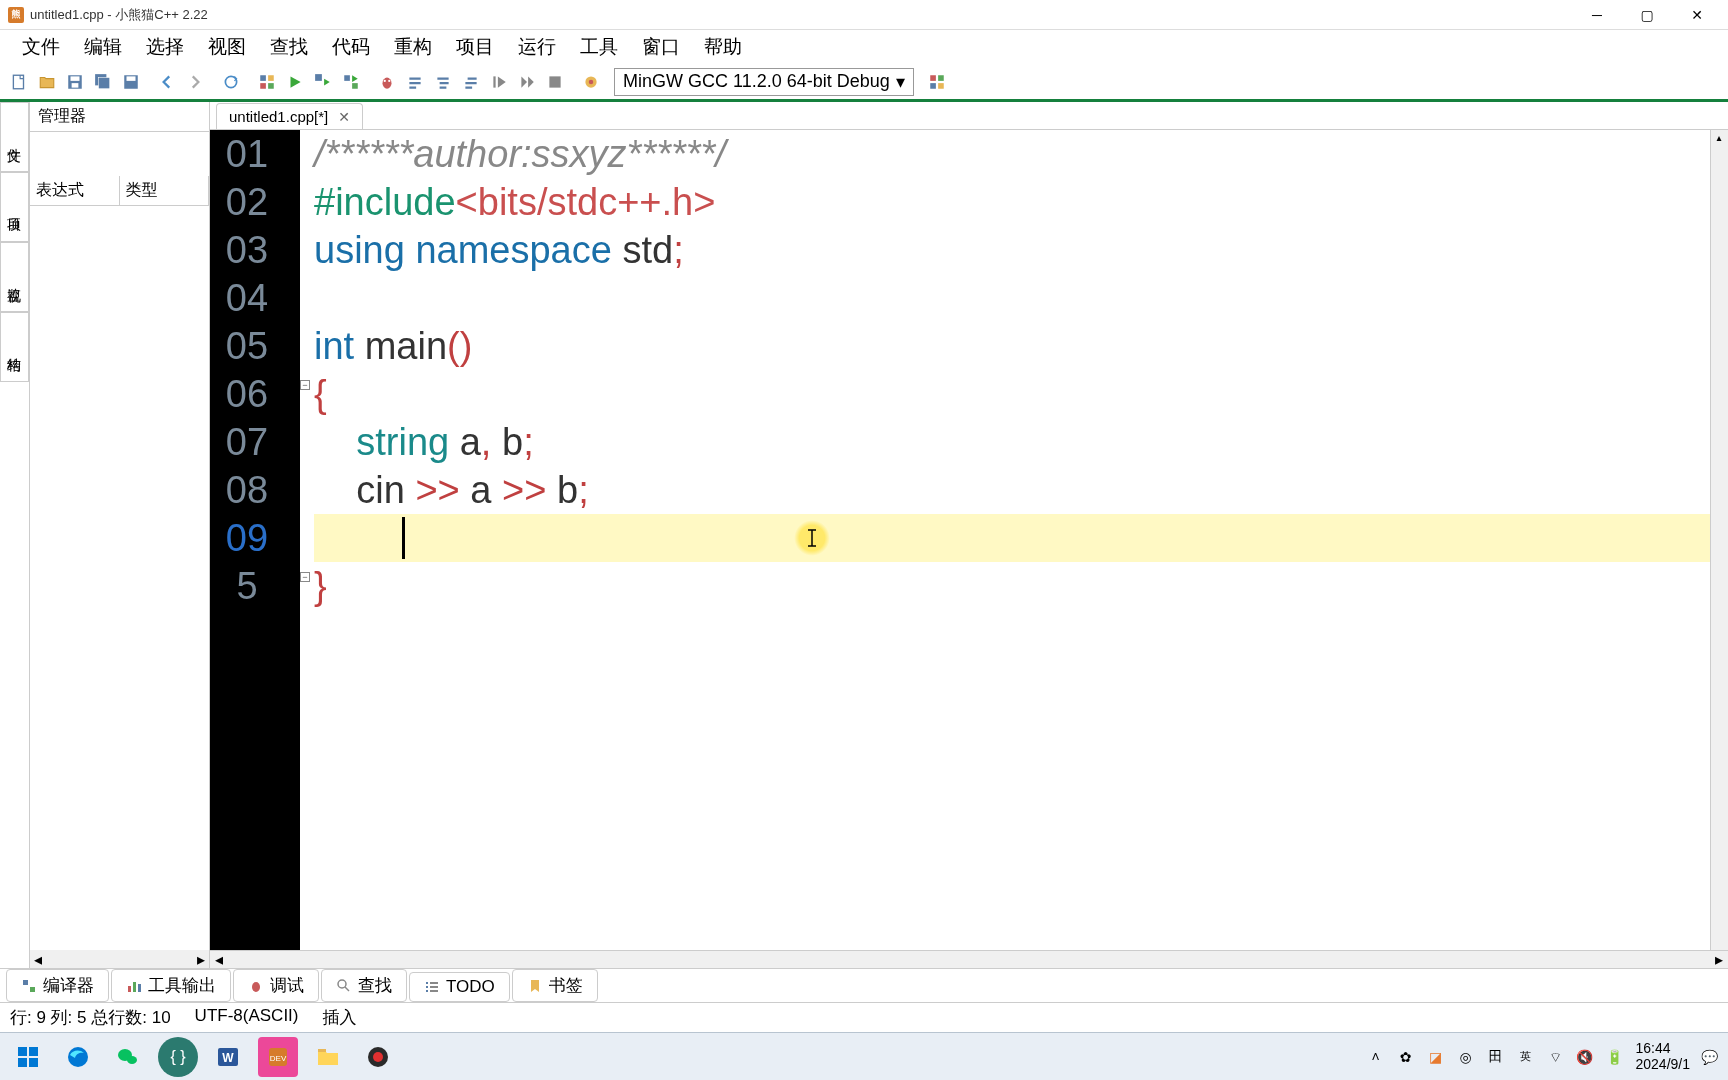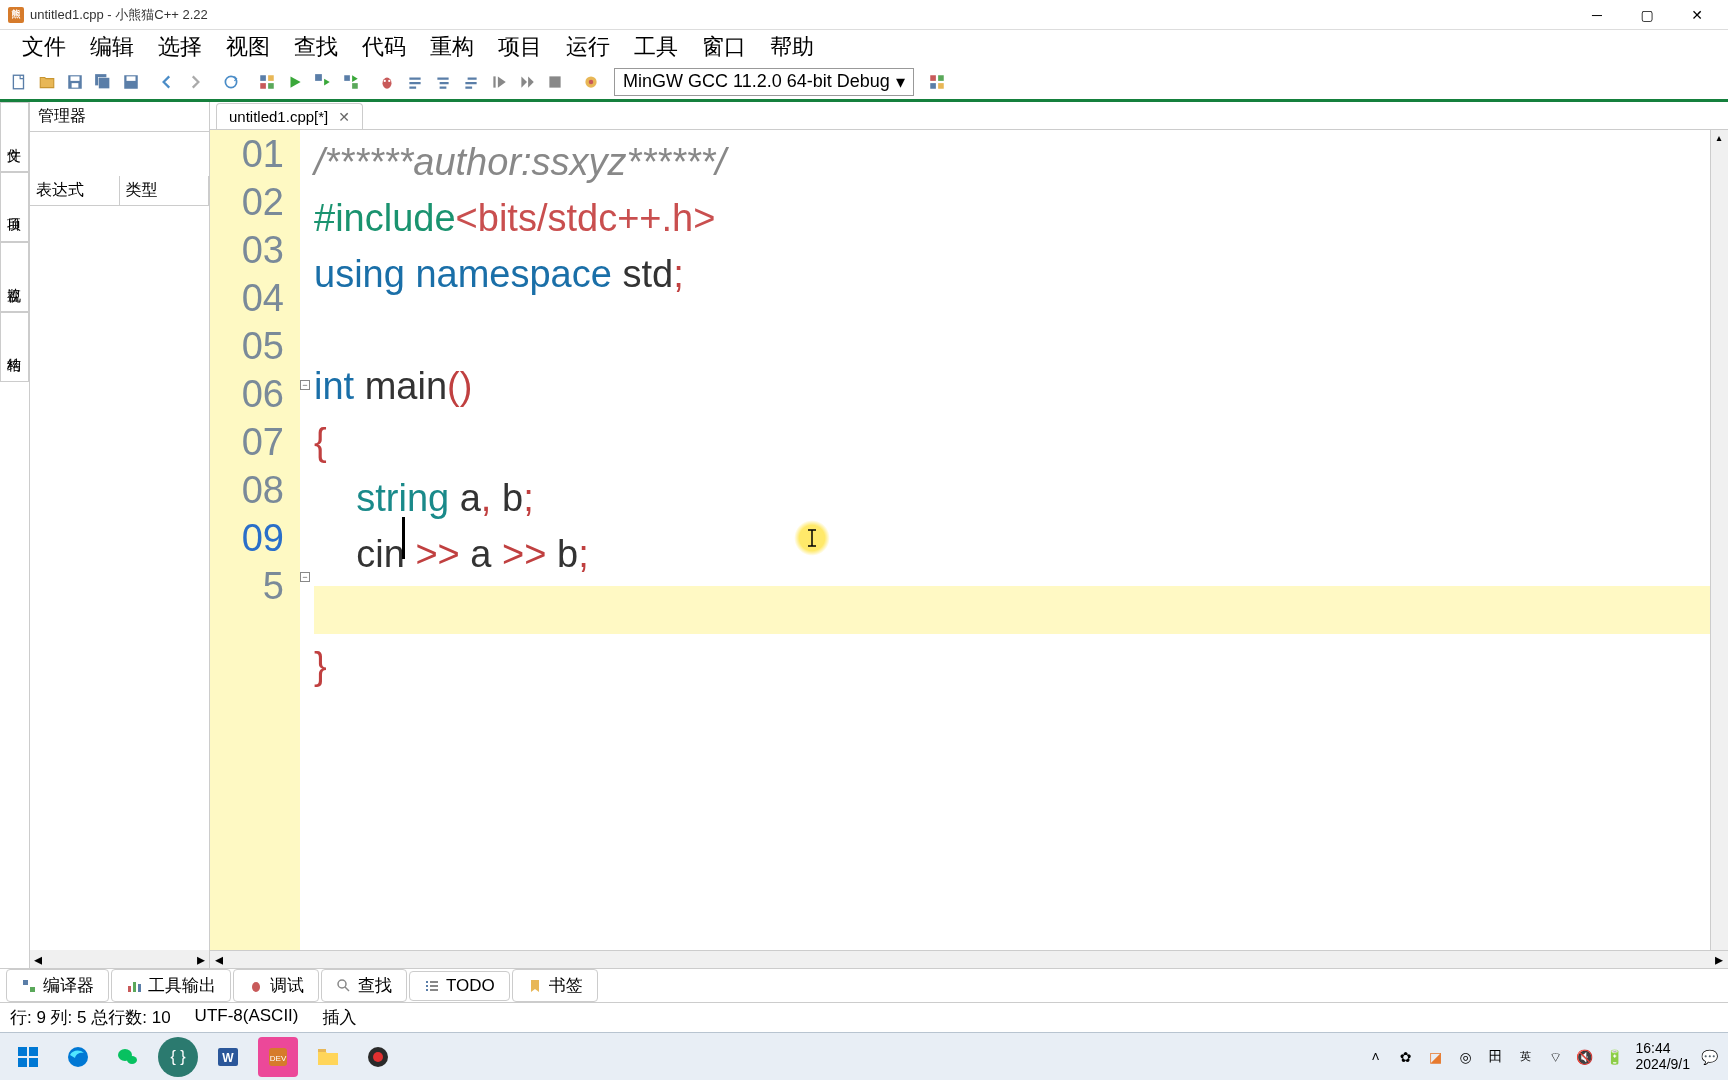--- a/index.html
+++ b/index.html
@@ -7,21 +7,21 @@
 
 
 .titlebar { height: 30px; background: #fff; display: flex; align-items: center; padding: 0 8px; border-bottom: 1px solid #ddd; }
 .titlebar .app-icon { width: 16px; height: 16px; background: #d67b2b; border-radius: 2px; margin-right: 6px; display:flex;align-items:center;justify-content:center;font-size:9px;color:#fff;font-weight:bold; }
 .titlebar .title { font-size: 13px; color: #333; flex: 1; }
 .titlebar .win-controls { display: flex; gap: 20px; margin-right: 8px; }
 .titlebar .win-btn { width: 30px; height: 20px; display: flex; align-items: center; justify-content: center; cursor: pointer; font-size: 14px; }
 
 
 .menubar { height: 34px; background: #fff; display: flex; align-items: center; padding: 0 10px; gap: 0; }
-.menubar .menu-item { padding: 4px 12px; font-size: 22px; color: #000; cursor: pointer; }
+.menubar .menu-item { padding: 4px 12px; font-size: 19px; color: #000; cursor: pointer; }
 
 
 .toolbar { height: 38px; background: #fff; border-bottom: 3px solid #15803d; display: flex; align-items: center; padding: 0 6px; gap: 2px; }
 .toolbar .tbtn { width: 26px; height: 26px; display: flex; align-items: center; justify-content: center; cursor: pointer; border-radius: 3px; }
 .toolbar .sep { width: 6px; }
 .toolbar .compiler-select { height: 28px; border: 1px solid #999; padding: 0 8px; font-size: 18px; background: #fff; min-width: 300px; display: flex; align-items: center; justify-content: space-between; cursor: pointer; }
 .tbtn svg { width: 18px; height: 18px; }
 
 
 .main { flex: 1; display: flex; background: #fff; }
@@ -38,47 +38,47 @@
 .manager-content { flex: 1; background: #fff; }
 .manager-scroll { height: 18px; background: #f0f0f0; display:flex; align-items:center; justify-content:space-between; padding:0 4px; }
 
 
 .editor-area { flex: 1; display: flex; flex-direction: column; position:relative; }
 .editor-tabs { height: 28px; display: flex; align-items: flex-end; padding-left: 6px; border-bottom: 1px solid #ccc; }
 .editor-tab { padding: 4px 12px; border: 1px solid #ccc; border-bottom: none; background: #fff; font-size: 15px; display: flex; align-items: center; gap: 10px; cursor: pointer; border-top-left-radius:4px; border-top-right-radius:4px;}
 .editor-tab .close { font-size: 14px; color: #666; }
 
 .code-area { flex: 1; display: flex; background: #fff; font-family: "Consolas", monospace; font-size: 38px; line-height: 48px; position: relative; overflow:hidden; }
-.gutter { width: 90px; text-align: right; padding-right: 16px; color: #7a8a99; background: #fef9c3; user-select:none; }
+.gutter { width: 90px; text-align: center; padding-right: 16px; color: #7a8a99; background: #000000; user-select:none; }
 .gutter .ln { height: 48px; }
 .gutter .ln.current { color: #2a6fc9; font-weight: 500; }
 .fold-col { width: 14px; position:relative; }
 .fold-col .fold-mark { position:absolute; width:10px; height:10px; border:1px solid #888; font-size:9px; line-height:8px; text-align:center; color:#555; background:#fff;}
 .code-lines { flex: 1; position: relative; padding-right: 18px;}
-.code-lines .line { height: 48px; white-space: pre; margin-top: 8px; }
+.code-lines .line { height: 48px; white-space: pre; }
 .code-lines .line.current { background: #fff9c4; }
 
 .tok-comment { color: #888; font-style: italic; }
 .tok-pp { color: #1a936f; font-weight: 500; }
 .tok-pp-angle { color: #c94f4f; }
 .tok-kw { color: #1a6fa8; font-weight: 500; }
 .tok-type { color: #1a8a8a; }
 .tok-id { color: #333; }
 .tok-pun { color: #c04040; }
 .tok-op { color: #c04040; }
 
 .cursor-highlight { position:absolute; width:36px; height:36px; background:radial-gradient(circle, #ffe96a 0%, #ffe96a 50%, transparent 70%); border-radius:50%; pointer-events:none; display:flex; align-items:center; justify-content:center; }
 .caret { position:absolute; width:3px; height:42px; background:#000; }
 .vscroll { width:18px; background:#f0f0f0; border-left:1px solid #ccc; position:absolute; right:0; top:0; bottom:0;}
 .vscroll .thumb-up { width:16px;height:16px;display:flex;align-items:center;justify-content:center;font-size:10px;}
 
 .hscroll { height: 18px; background: #f0f0f0; border-top:1px solid #ccc; display:flex; }
 
 
-.bottom-tabs { height: 34px; background: #fff; border-top: 1px solid #ccc; display: flex; align-items: center; padding: 0 6px; gap: 2px; }
+.bottom-tabs { height: 34px; background: #fff; border-top: 1px solid #ccc; display: flex; align-items: flex-end; padding: 0 6px; gap: 2px; }
 .bottom-tab { padding: 4px 14px; font-size: 17px; display: flex; align-items: center; gap: 6px; cursor: pointer; border: 1px solid #ccc; border-radius:4px; background:#fff;}
 .bottom-tab .bicon { width:16px;height:16px; }
 
 
 .statusbar { height: 30px; background: #fff; border-top: 1px solid #ccc; display: flex; align-items: center; padding: 0 10px; font-size: 17px; }
 .statusbar .status-left { flex: 1; }
 .statusbar .status-right { display: flex; gap: 24px; }
 
 
 .taskbar { height: 48px; background: #e8eef5; border-top: 1px solid #b8c4d0; display: flex; align-items: center; padding: 0 8px; }

